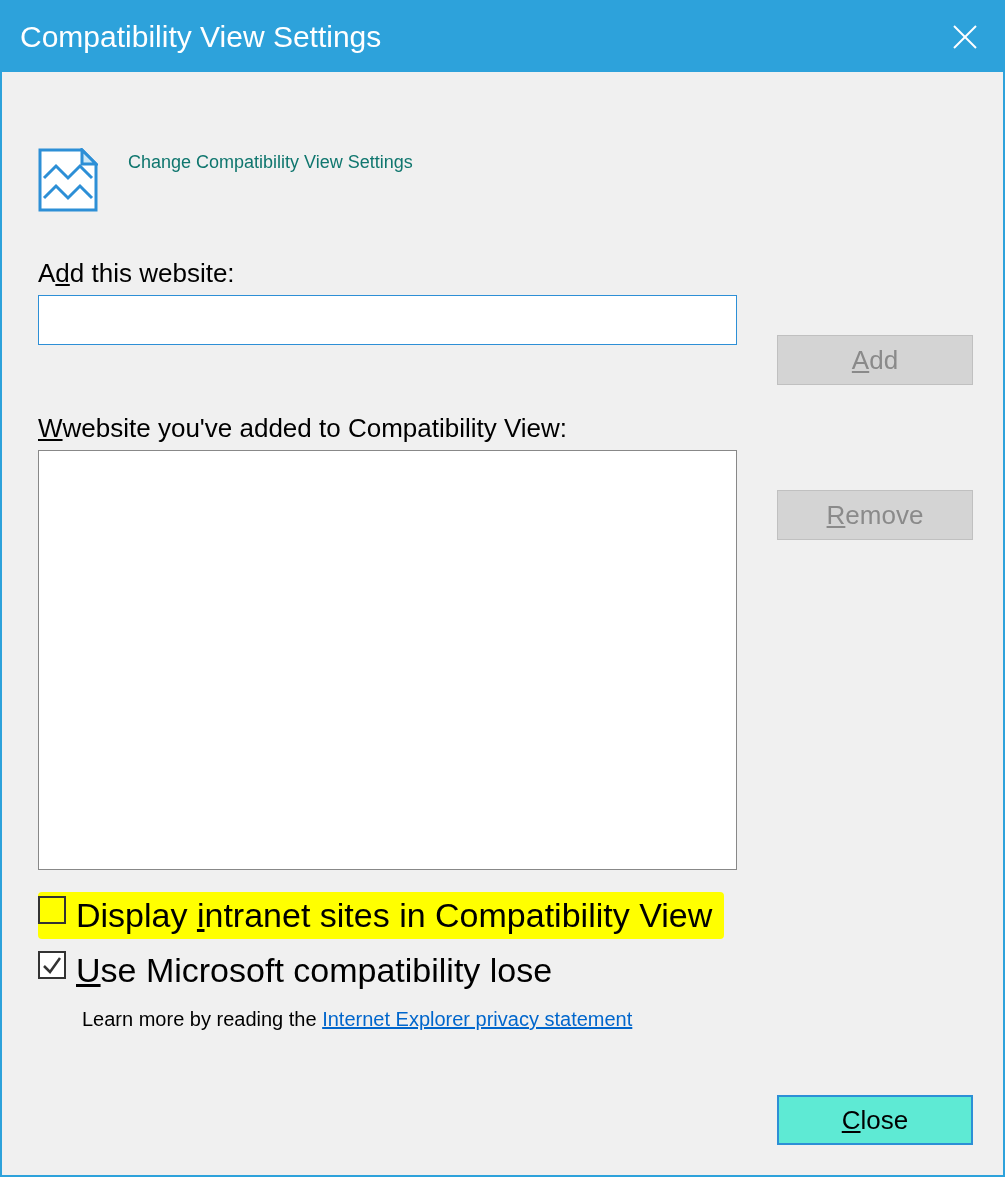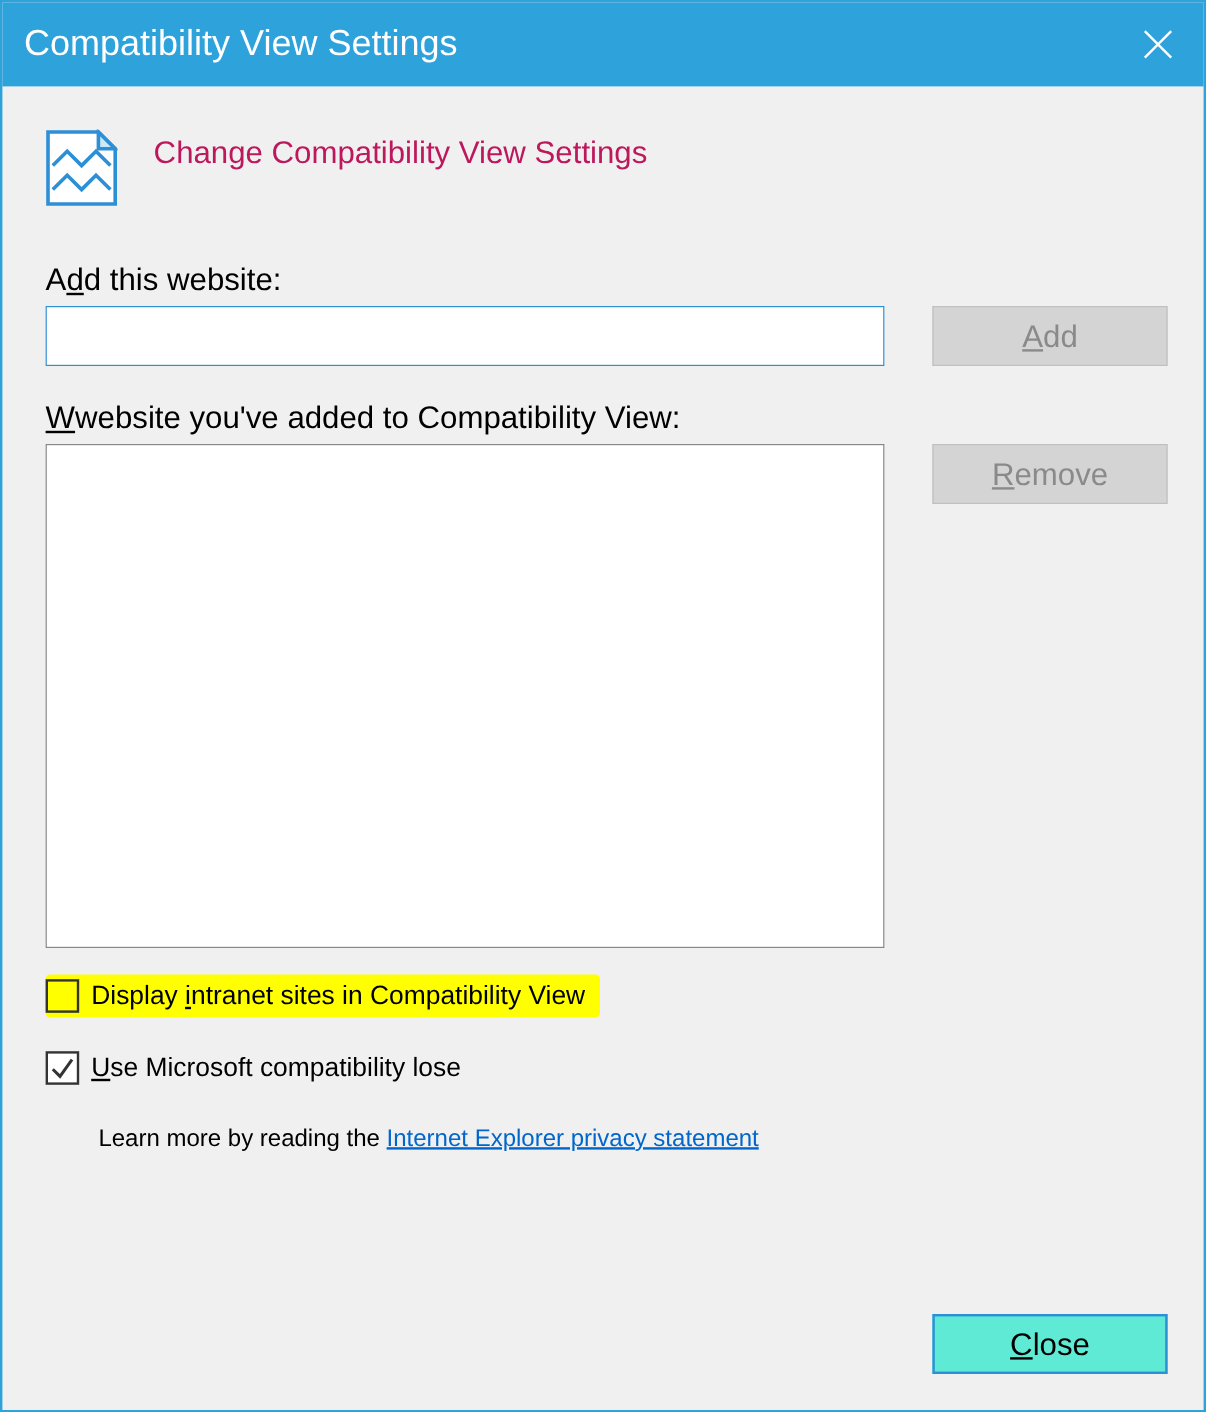--- a/index.html
+++ b/index.html
@@ -10,20 +10,21 @@
     width: 1005px;
     height: 1177px;
   }
   .window {
     width: 1005px;
     height: 1177px;
     background: #f0f0f0;
     border: 2px solid #2da2db;
     display: flex;
     flex-direction: column;
+    gap: 40px;
   }
   .titlebar {
     background: #2da2db;
     height: 70px;
     display: flex;
     align-items: center;
     justify-content: space-between;
     padding: 0 18px 0 18px;
     color: #fff;
   }
@@ -51,22 +52,22 @@
     align-items: flex-start;
     gap: 30px;
     margin-bottom: 50px;
   }
   .header-icon {
     width: 60px;
     height: 60px;
     flex-shrink: 0;
   }
   .header-text {
-    font-size: 26px;
-    color: #be185d;
+    font-size: 18px;
+    color: #0f766e;
     margin-top: 4px;
   }
   .field-label {
     font-size: 26px;
     color: #000;
     margin-bottom: 6px;
   }
   .input-row {
     display: flex;
     align-items: stretch;
@@ -86,20 +87,21 @@
     width: 196px;
     height: 50px;
     font-size: 26px;
     border: 1px solid #bfbfbf;
     background: #e1e1e1;
     color: #888;
     cursor: default;
     display: flex;
     align-items: center;
     justify-content: center;
+    margin-top: 40px;
   }
   .btn.disabled {
     color: #8a8a8a;
     background: #d4d4d4;
     border: 1px solid #c0c0c0;
   }
   .list-row {
     display: flex;
     align-items: flex-start;
     gap: 40px;
@@ -111,25 +113,24 @@
     background: #fff;
     border: 1px solid #888;
   }
   .list-side {
     width: 196px;
     display: flex;
     flex-direction: column;
   }
   .checkbox-row {
     display: flex;
-    align-items: center;
     gap: 10px;
-    font-size: 22px;
-    color: #000;
-    margin-bottom: 24px;
+    font-size: 34px;
+    color: #000;
+    margin-bottom: 8px;
     padding: 4px 0;
     width: fit-content;
   }
   .highlight {
     background: #ffff00;
     border-radius: 4px;
     padding-right: 12px;
   }
   .cb {
     width: 28px;

